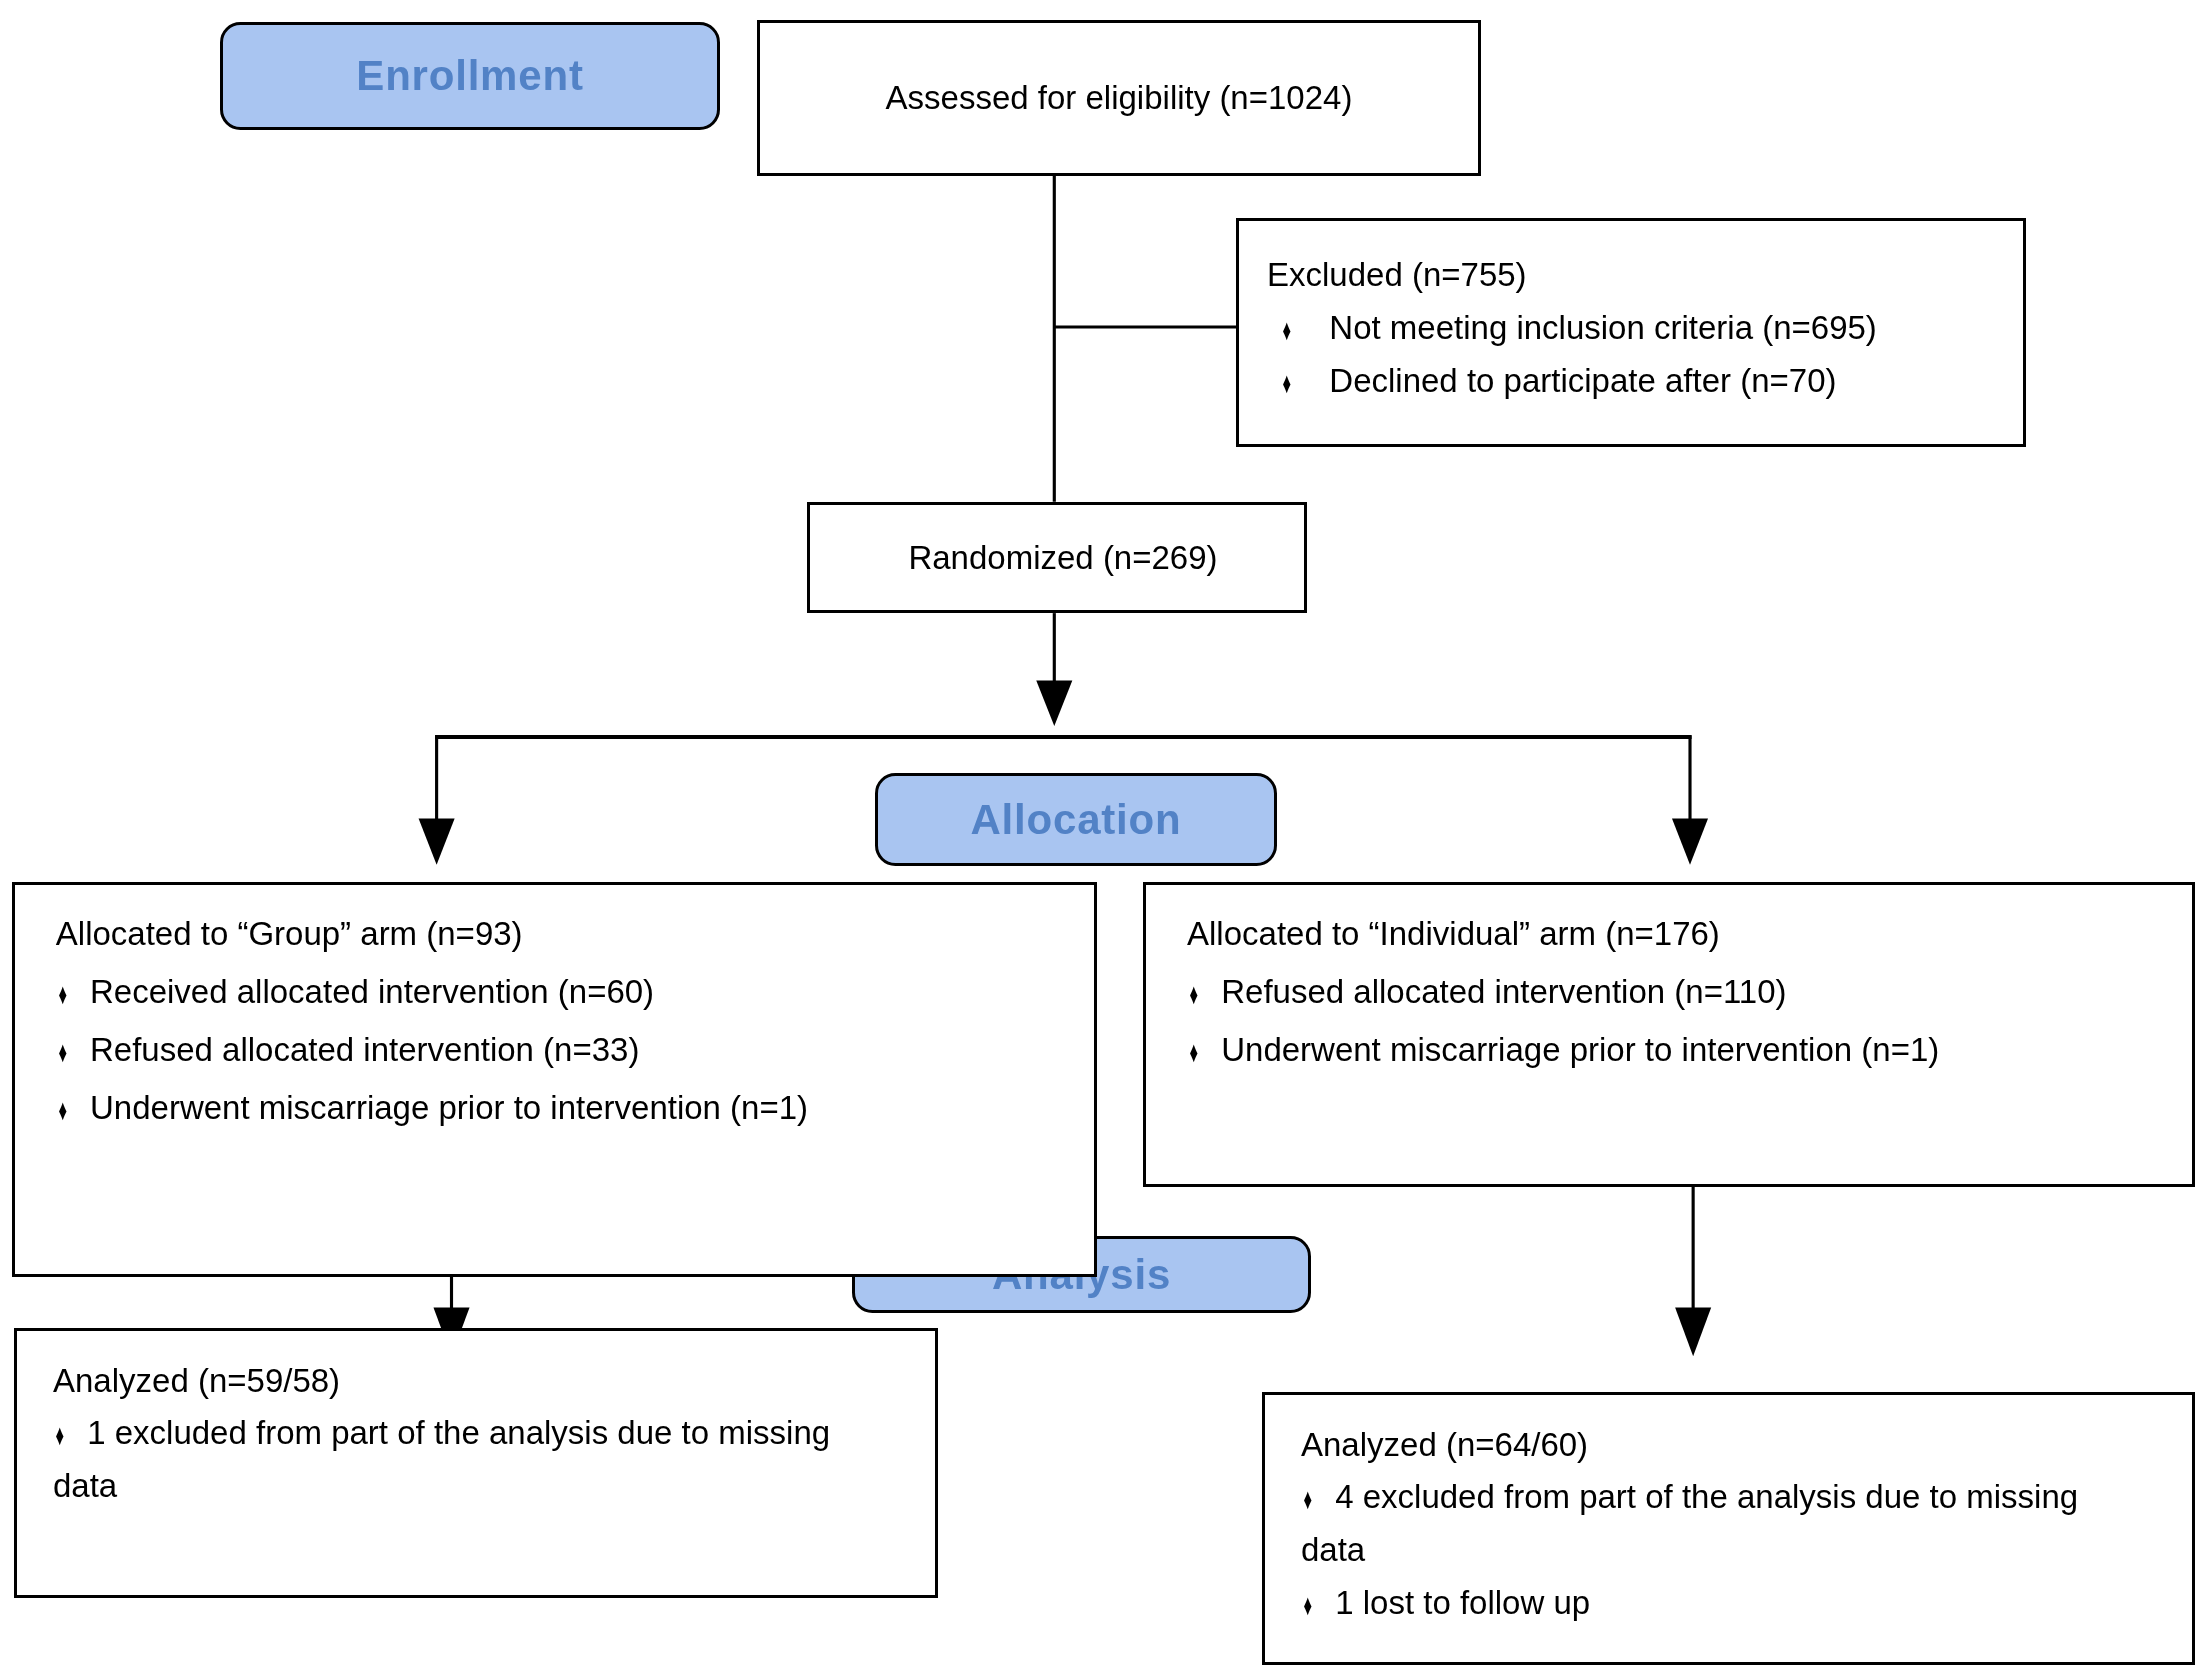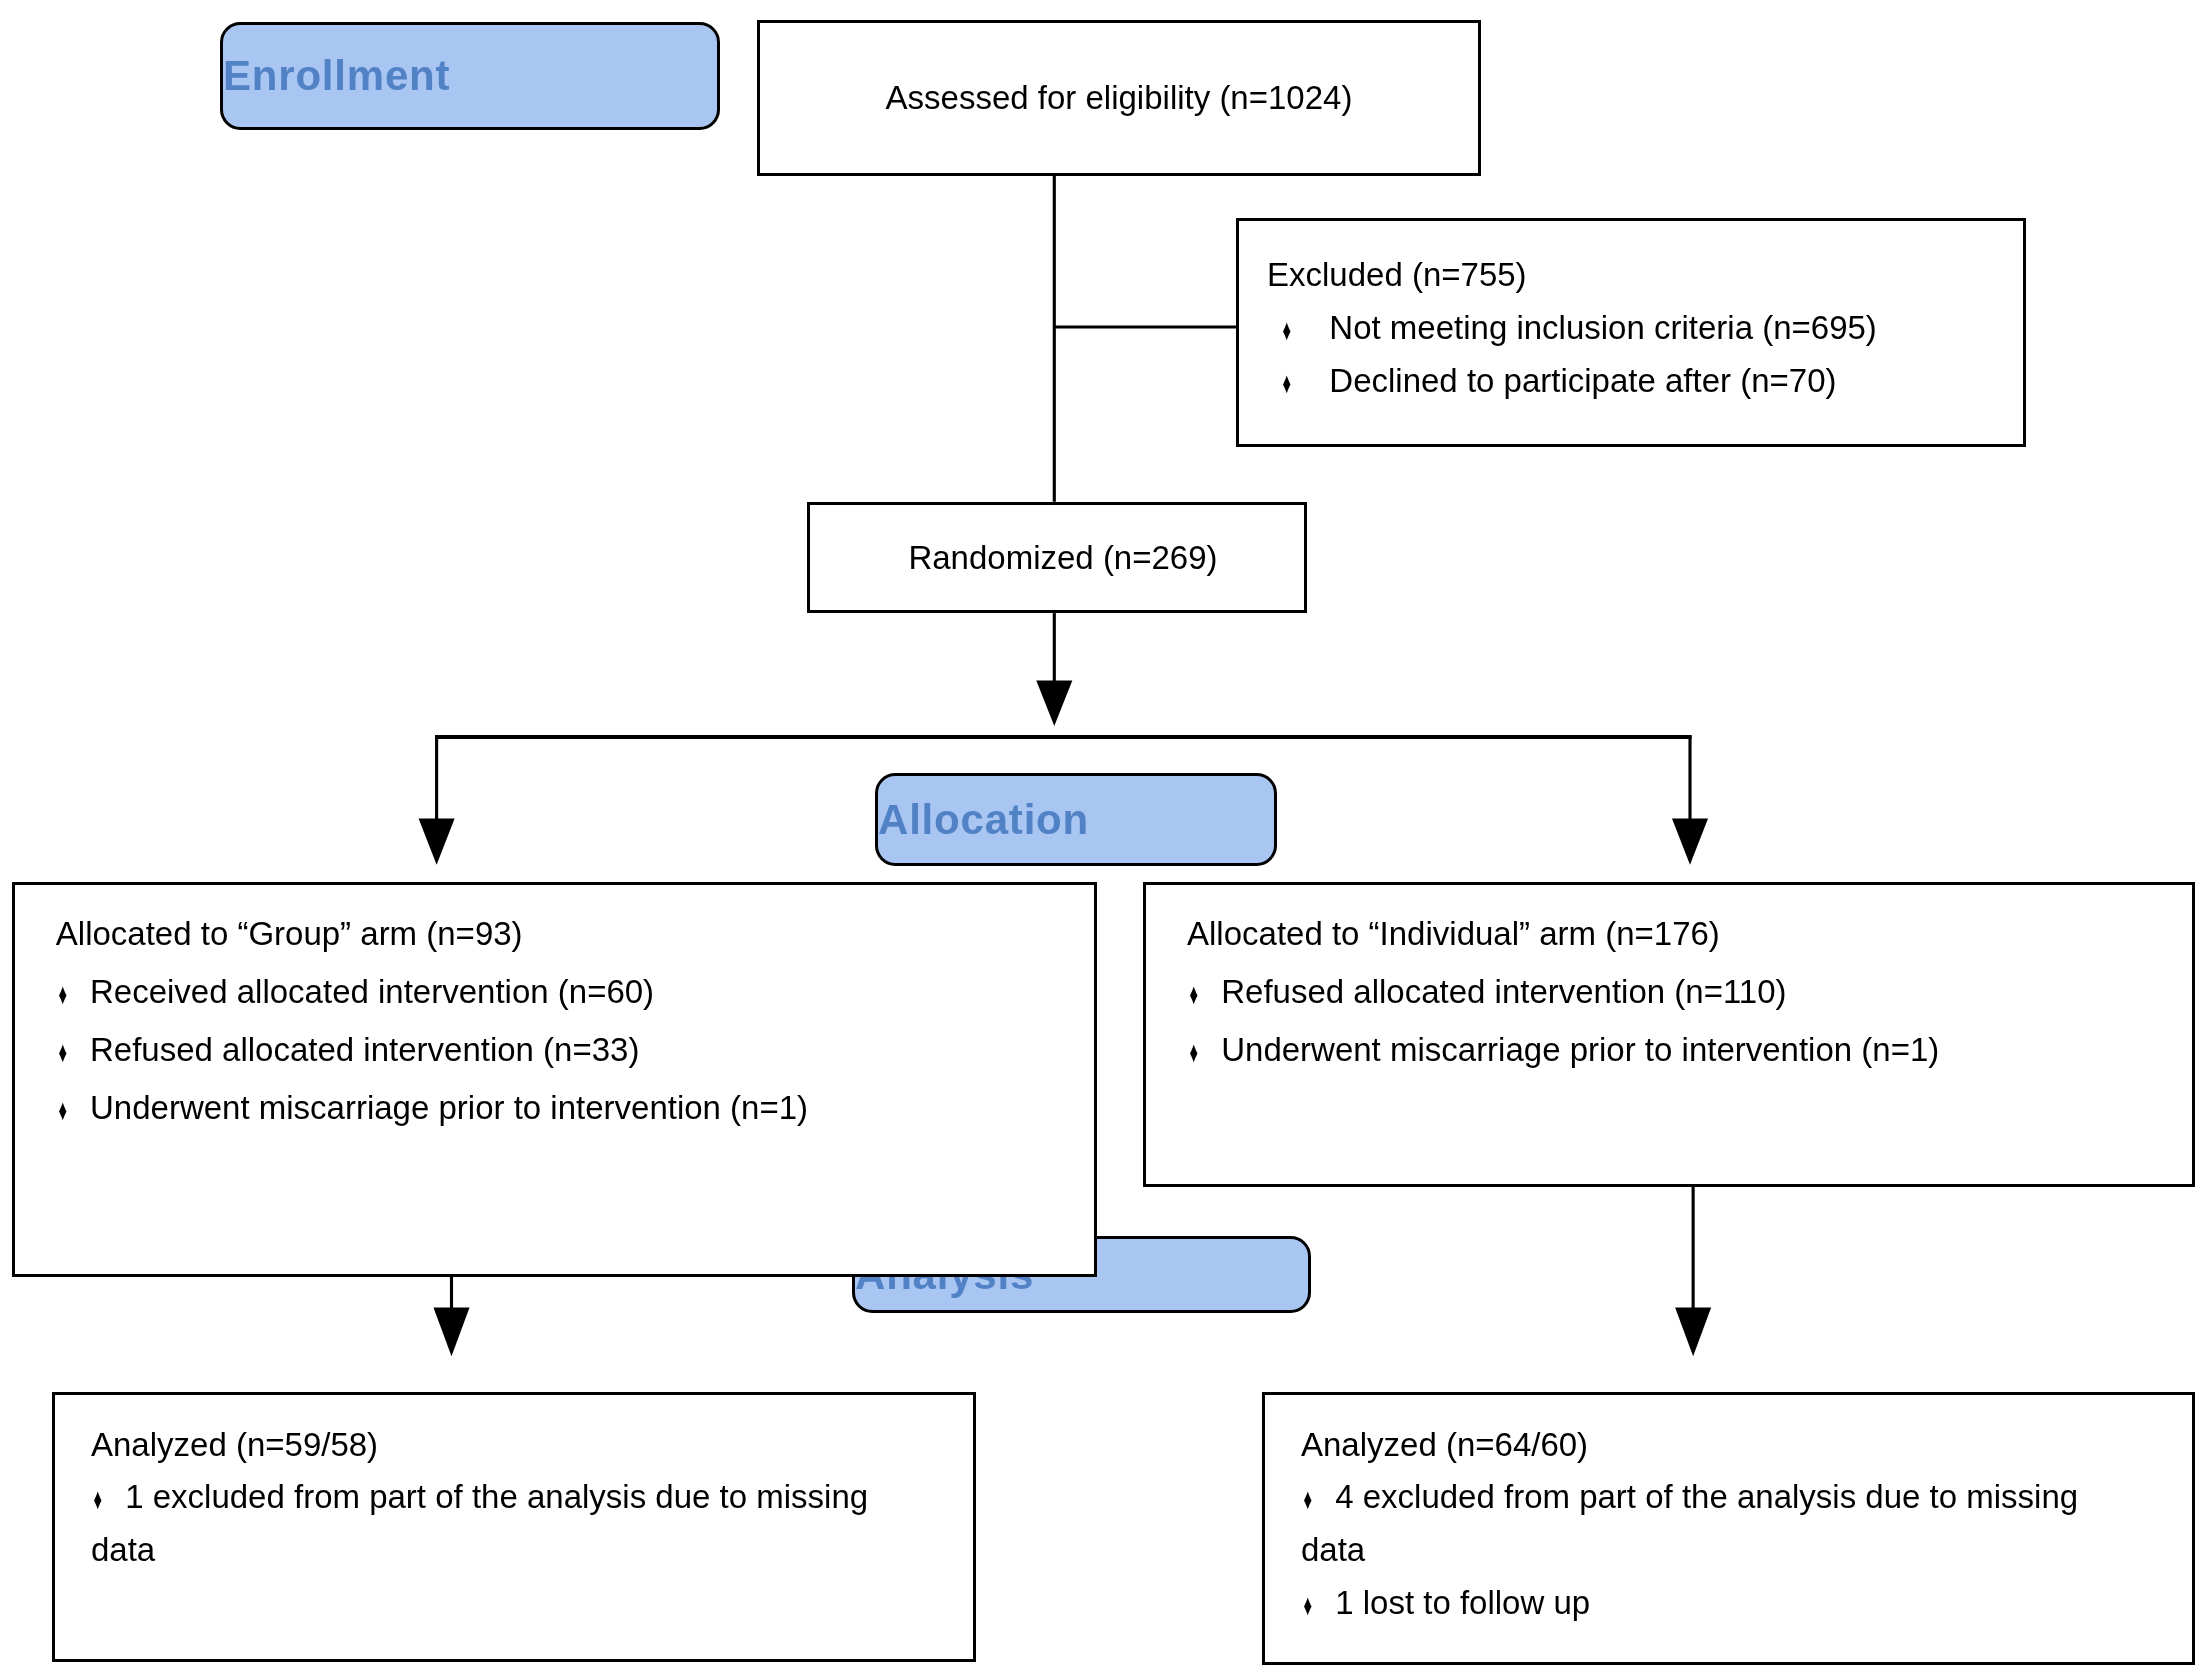--- a/index.html
+++ b/index.html
@@ -60,37 +60,37 @@
   .box-excluded .bullet-line { padding-left: 12.5px; }
 
   
   .stage-label {
     position: absolute;
     background: var(--stage-fill);
     border: 3.9px solid var(--box-border);
     border-radius: 20.4px;
     display: flex;
     align-items: center;
-    justify-content: flex-start;
+    justify-content: center;
     font-size: 42px;
     font-weight: bold;
     color: var(--stage-text);
     letter-spacing: 0.8px;
   }
 
   
   #enrollment-label      { left: 220px;  top: 22px;   width: 500px;  height: 108px; }
   #assessed-box          { left: 757px;  top: 19.6px;   width: 724px;  height: 156px; }
   #excluded-box          { left: 1236px; top: 218px;  width: 790px; height: 229px; }
   #randomized-box        { left: 807px; top: 502px;  width: 500px;  height: 111px; padding-left: 12px; }
   #allocation-label      { left: 875px; top: 773px;  width: 402px;  height: 93px; }
   #alloc-group-box       { left: 11.8px;   top: 882px; width: 1085px; height: 395px; }
   #alloc-individual-box  { left: 1143px; top: 882px; width: 1052px; height: 305px; }
   #analysis-label        { left: 852px; top: 1236px; width: 459px;  height: 77px; }
-  #analyzed-group-box    { left: 14px;   top: 1392px; width: 924px; height: 270px; margin-left: 38px; }
+  #analyzed-group-box    { left: 14px;   top: 1328px; width: 924px; height: 270px; }
   #analyzed-individual-box { left: 1262px; top: 1392px; width: 933px; height: 273px; }
 </style>
 </head>
 <body>
 
 <div class="canvas">
 
   <svg class="connector-layer" viewBox="0 0 2813 2134" xmlns="http://www.w3.org/2000/svg">
 
     <line class="connector" x1="1345" y1="190" x2="1345" y2="640" stroke-width="4"></line>

